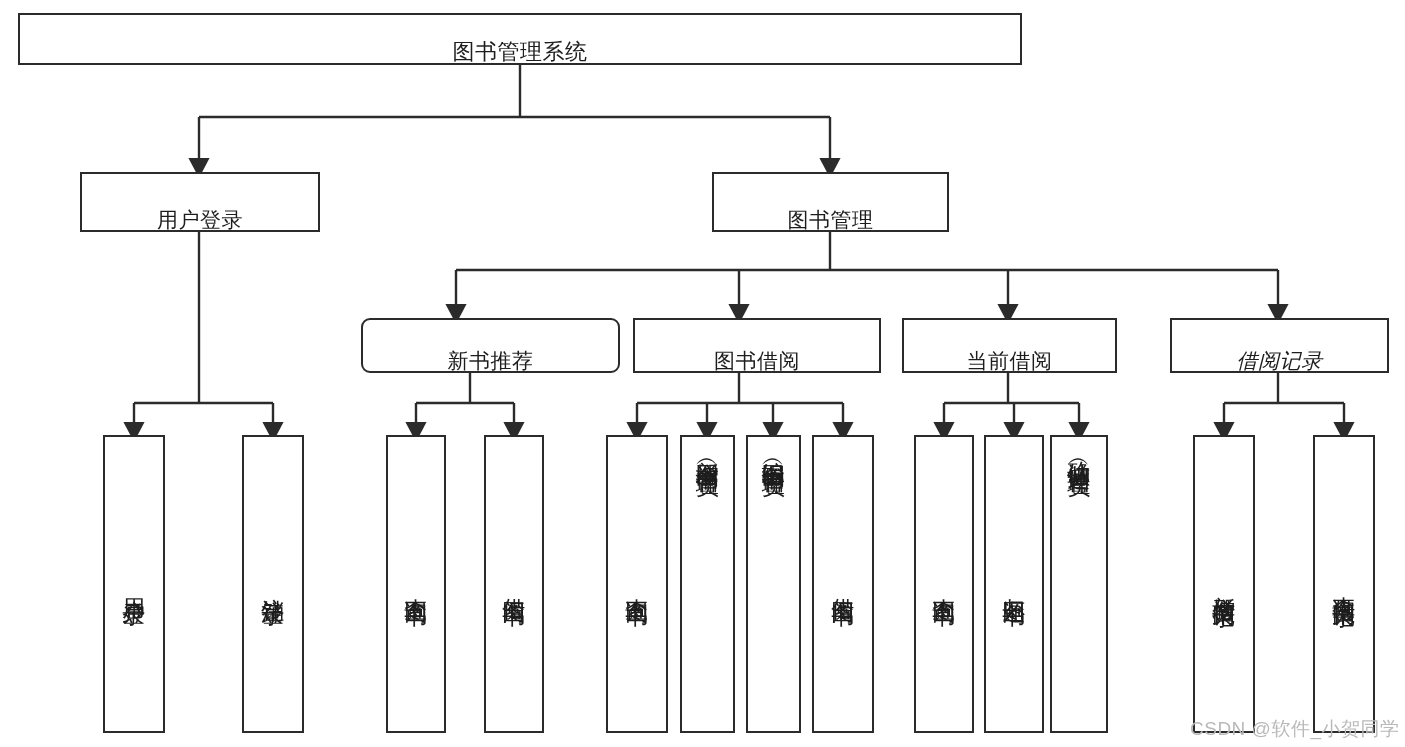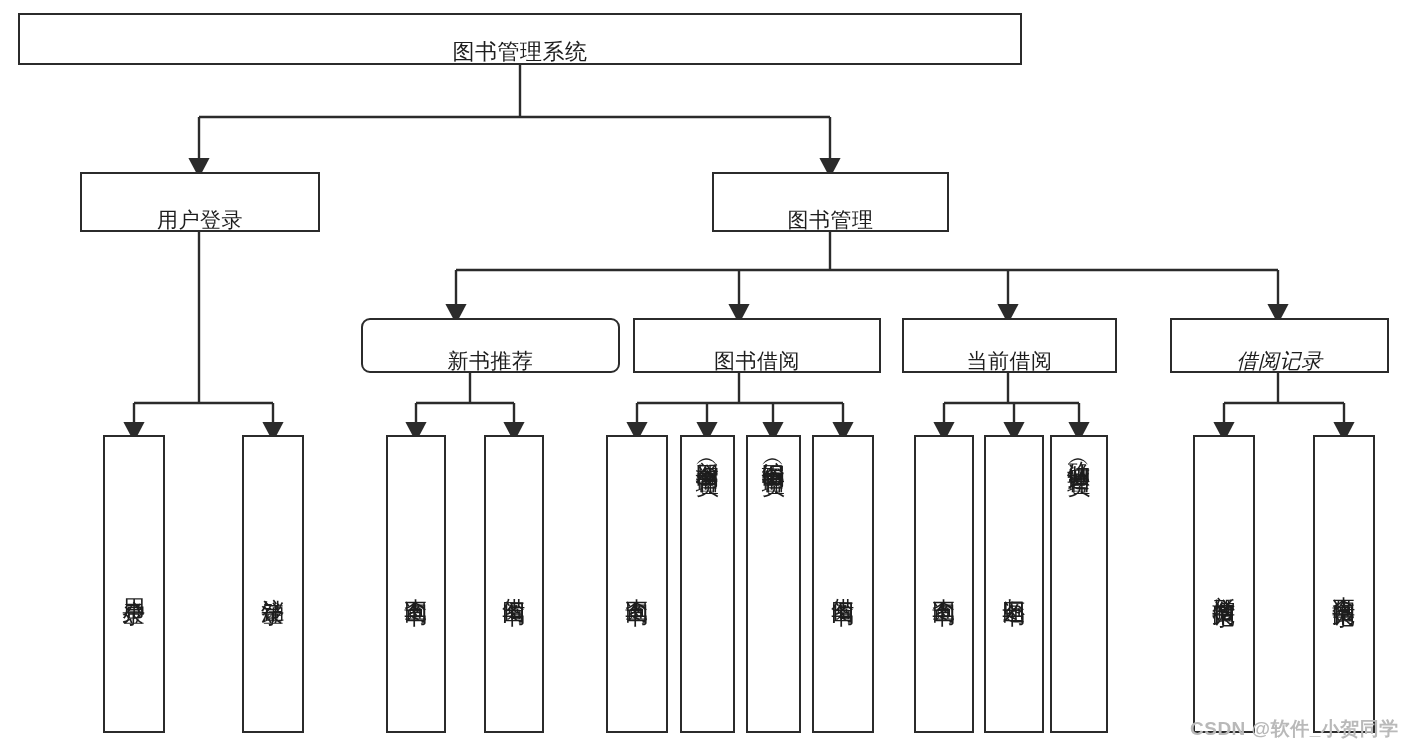--- a/index.html
+++ b/index.html
@@ -192,15 +192,15 @@
     <span class="node-label">确认归还（管理员）</span>
   </div>
 
   <div class="node vert centered" style="left:1193px; top:435px; width:62px; height:298px;">
     <span class="node-label">新增借阅记录</span>
   </div>
   <div class="node vert centered" style="left:1313px; top:435px; width:62px; height:298px;">
     <span class="node-label">查询借阅记录</span>
   </div>
 
-  <div class="watermark" style="left:1190px; top:716px;font-weight:bold;">CSDN @软件_小贺同学</div>
+  <div class="watermark" style="left:1190px; top:716px;">CSDN @软件_小贺同学</div>
 
 </div>
 
 </body></html>

